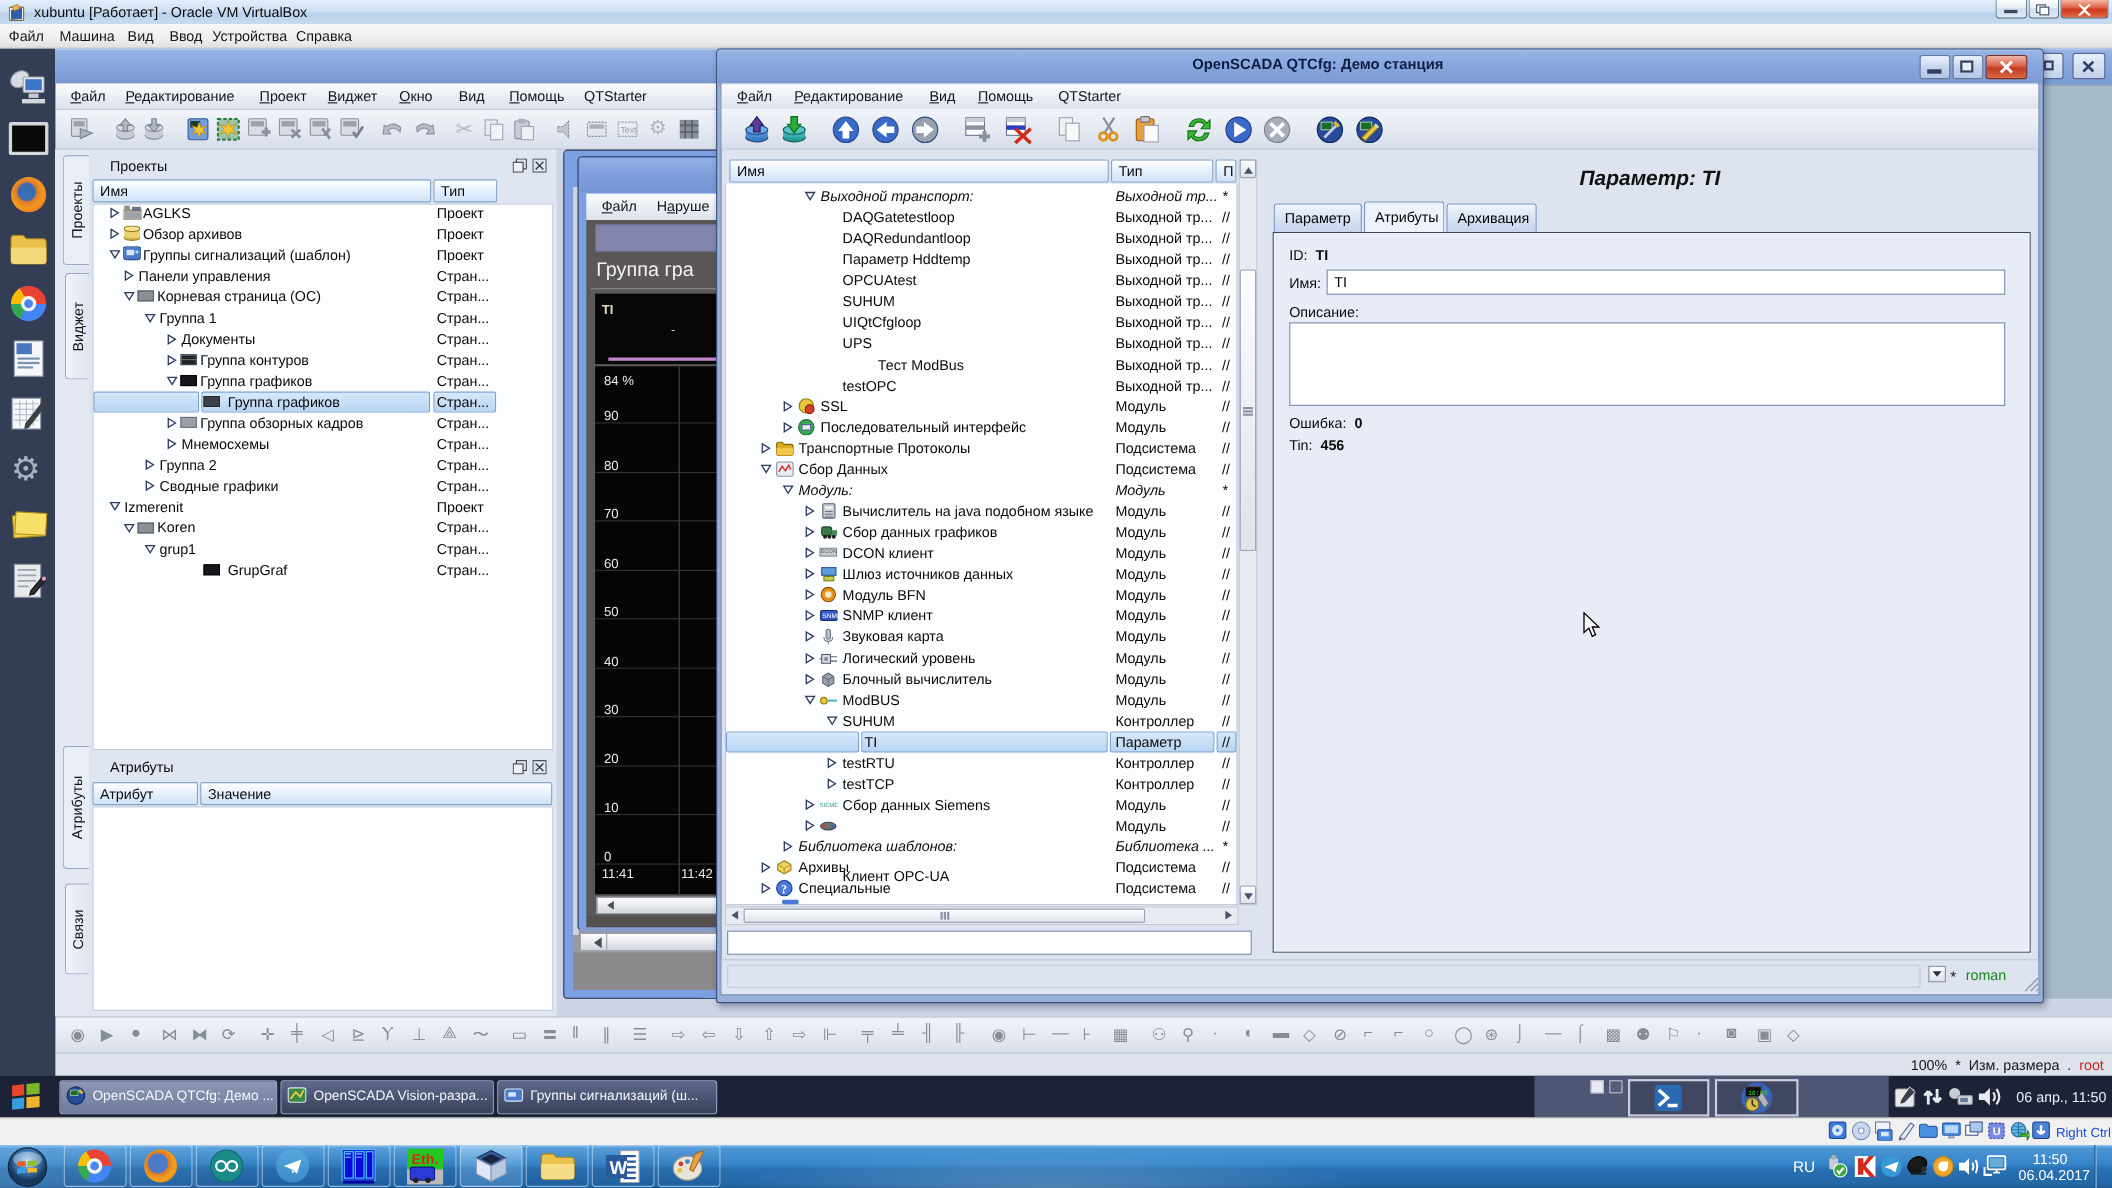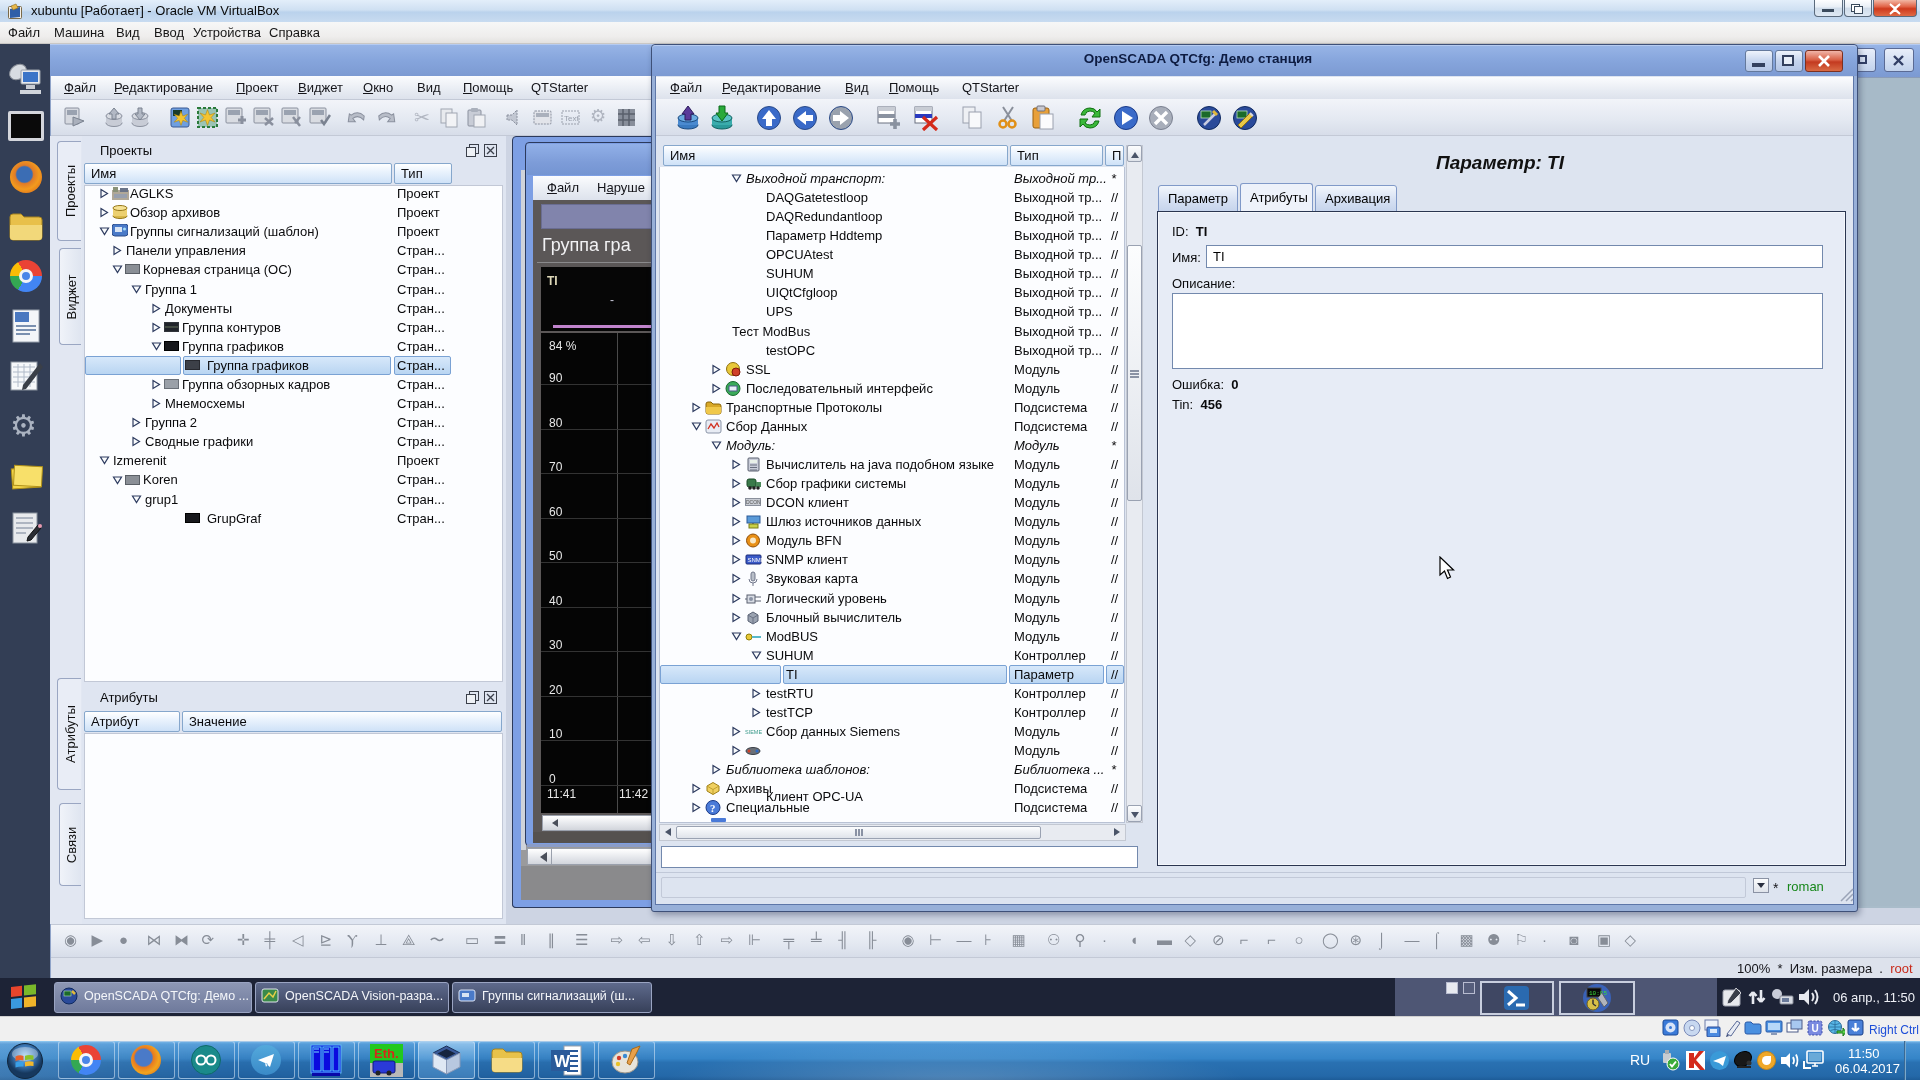--- a/index.html
+++ b/index.html
@@ -581,21 +581,21 @@
 <div class="trow" style="left:1111px;top:247px;">//</div>
 <div class="trow" style="left:766px;top:266px;">SUHUM</div>
 <div class="trow" style="left:1014px;top:266px;">Выходной тр...</div>
 <div class="trow" style="left:1111px;top:266px;">//</div>
 <div class="trow" style="left:766px;top:285px;">UIQtCfgloop</div>
 <div class="trow" style="left:1014px;top:285px;">Выходной тр...</div>
 <div class="trow" style="left:1111px;top:285px;">//</div>
 <div class="trow" style="left:766px;top:304px;">UPS</div>
 <div class="trow" style="left:1014px;top:304px;">Выходной тр...</div>
 <div class="trow" style="left:1111px;top:304px;">//</div>
-<div class="trow" style="left:732px;top:324px;">Тест ModBus</div>
+<div class="trow" style="left:798px;top:324px;">Тест ModBus</div>
 <div class="trow" style="left:1014px;top:324px;">Выходной тр...</div>
 <div class="trow" style="left:1111px;top:324px;">//</div>
 <div class="trow" style="left:766px;top:343px;">testOPC</div>
 <div class="trow" style="left:1014px;top:343px;">Выходной тр...</div>
 <div class="trow" style="left:1111px;top:343px;">//</div>
 <svg class="abs" style="left:711px;top:363.7px" width="10" height="11">
     <path d="M2 1.5 L8.5 5.5 L2 9.5 Z" fill="#f8fafc" stroke="#2e3c60" stroke-width="1.2"></path>
   </svg>
 <svg class="abs" style="left:725px;top:361.7px" width="17" height="15">
     <circle cx="8" cy="7" r="6.5" fill="#e8c83a" stroke="#907010"></circle>
@@ -654,21 +654,21 @@
 <svg class="abs" style="left:731px;top:478.12px" width="10" height="11">
     <path d="M2 1.5 L8.5 5.5 L2 9.5 Z" fill="#f8fafc" stroke="#2e3c60" stroke-width="1.2"></path>
   </svg>
 <svg class="abs" style="left:745px;top:476.12px" width="17" height="15">
     <rect x="2" y="3" width="9" height="8" rx="2" fill="#3a7a4a" stroke="#1a4a28"></rect>
     <rect x="11" y="6" width="5" height="5" fill="#4a8a5a"></rect>
     <circle cx="5" cy="12" r="1.8" fill="#222"></circle>
     <circle cx="9" cy="12" r="1.8" fill="#222"></circle>
     <circle cx="13" cy="12" r="1.8" fill="#222"></circle>
   </svg>
-<div class="trow" style="left:766px;top:476px;">Сбор графики системы</div>
+<div class="trow" style="left:766px;top:476px;">Сбор данных графиков</div>
 <div class="trow" style="left:1014px;top:476px;">Модуль</div>
 <div class="trow" style="left:1111px;top:476px;">//</div>
 <svg class="abs" style="left:731px;top:497.19px" width="10" height="11">
     <path d="M2 1.5 L8.5 5.5 L2 9.5 Z" fill="#f8fafc" stroke="#2e3c60" stroke-width="1.2"></path>
   </svg>
 <div class="abs" style="left:745px;top:498.19px;width:16px;height:8px;background:#c8ccd4;border:1px solid #8a909c;font-size:5px;color:#555;text-align:center;font-family:Liberation Sans">DCON</div>
 <div class="trow" style="left:766px;top:495px;">DCON клиент</div>
 <div class="trow" style="left:1014px;top:495px;">Модуль</div>
 <div class="trow" style="left:1111px;top:495px;">//</div>
 <svg class="abs" style="left:731px;top:516.26px" width="10" height="11">

